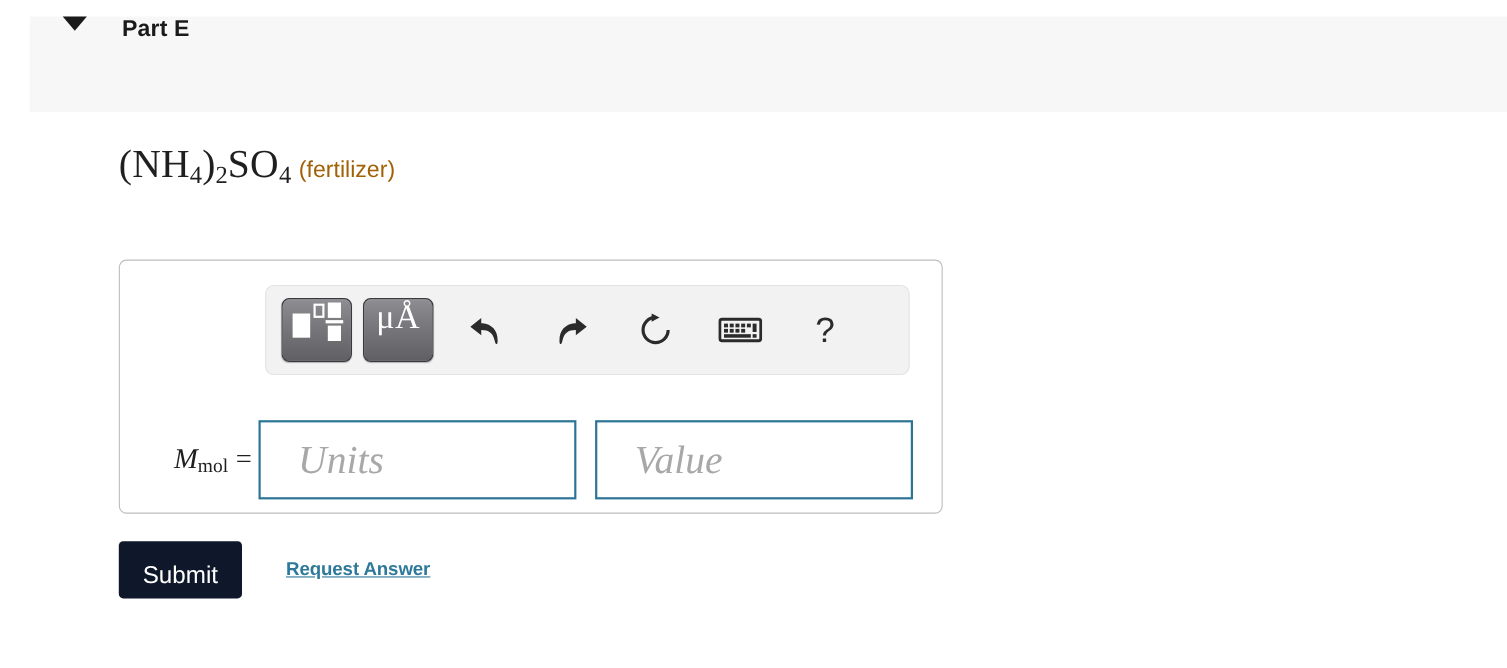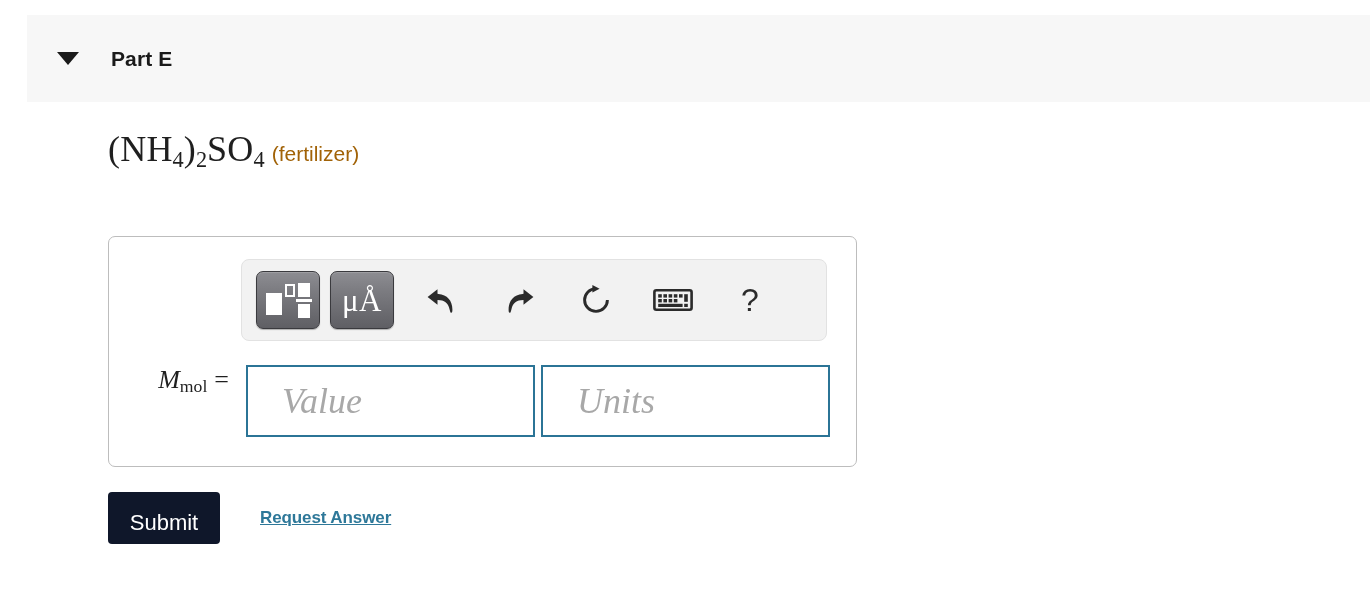--- a/index.html
+++ b/index.html
@@ -18,21 +18,21 @@
 
   
   .part-header {
     position: absolute;
     left: 27px;
     top: 15px;
     right: 0;
     height: 87px;
     background: #f7f7f7;
     display: flex;
-    align-items: center;
+    align-items: flex-start;
   }
   .disclosure-triangle {
     width: 0;
     height: 0;
     margin-left: 30px;
     border-left: 11px solid transparent;
     border-right: 11px solid transparent;
     border-top: 13px solid #1a1a1a;
     cursor: pointer;
   }
@@ -117,21 +117,20 @@
     align-items: center;
   }
   .tb-btn {
     width: 64px;
     height: 58px;
     border-radius: 7px;
     background: linear-gradient(to bottom, #8d8d92 0%, #7b7b80 35%, #5f5f64 100%);
     border: 1px solid #3a3a3e;
     box-shadow: 0 1px 1px rgba(0,0,0,.28), inset 0 1px 0 rgba(255,255,255,.16);
     display: flex;
-    align-items: center;
     justify-content: center;
     cursor: pointer;
     box-sizing: border-box;
     flex: none;
   }
   .tb-btn:first-child { margin-left: 14px; }
   .tb-btn + .tb-btn { margin-left: 10px; }
 
   
   .tmpl-icon {
@@ -171,24 +170,25 @@
     font-family: "Liberation Sans", sans-serif;
     font-size: 32px;
     color: #2b2b2b;
     line-height: 1;
   }
 
   
   .input-row {
     position: absolute;
     left: 0;
-    top: 128px;
+    top: 144px;
     width: 100%;
     height: 74px;
     display: flex;
+    align-items: center;
   }
   .var-label {
     margin-left: 25px;
     width: 95px;
     text-align: right;
     font-family: "Liberation Serif", "DejaVu Serif", serif;
     font-size: 26px;
     color: #1f1f1f;
     white-space: nowrap;
   }
@@ -342,22 +342,22 @@
 
       <div class="tb-icon">
         <span class="help-glyph">?</span>
       </div>
     </div>
 
     <div class="input-row">
       <div class="var-label">
         <span class="v-italic">M</span><span class="v-sub">mol</span><span class="v-eq">=</span>
       </div>
+      <input id="units-input" class="ans-input" type="text" placeholder="Units" style="">
       <input id="value-input" class="ans-input" type="text" placeholder="Value" style="">
-      <input id="units-input" class="ans-input" type="text" placeholder="Units" style="">
     </div>
   </div>
 
   <div class="actions">
     <button class="submit-btn">Submit</button>
     <a class="request-link">Request Answer</a>
   </div>
 
 </div>
 

